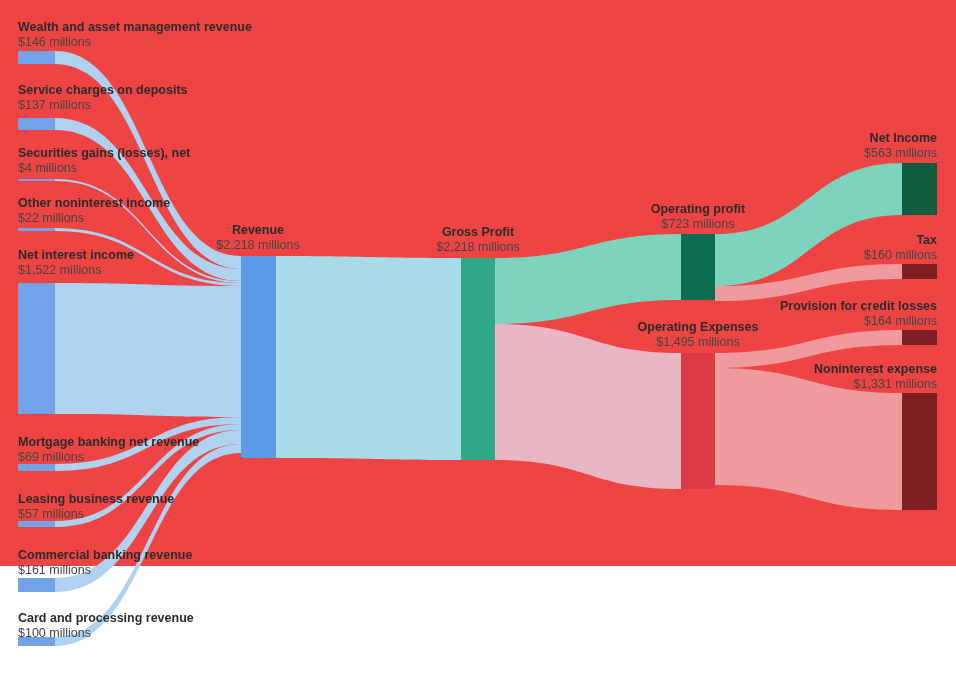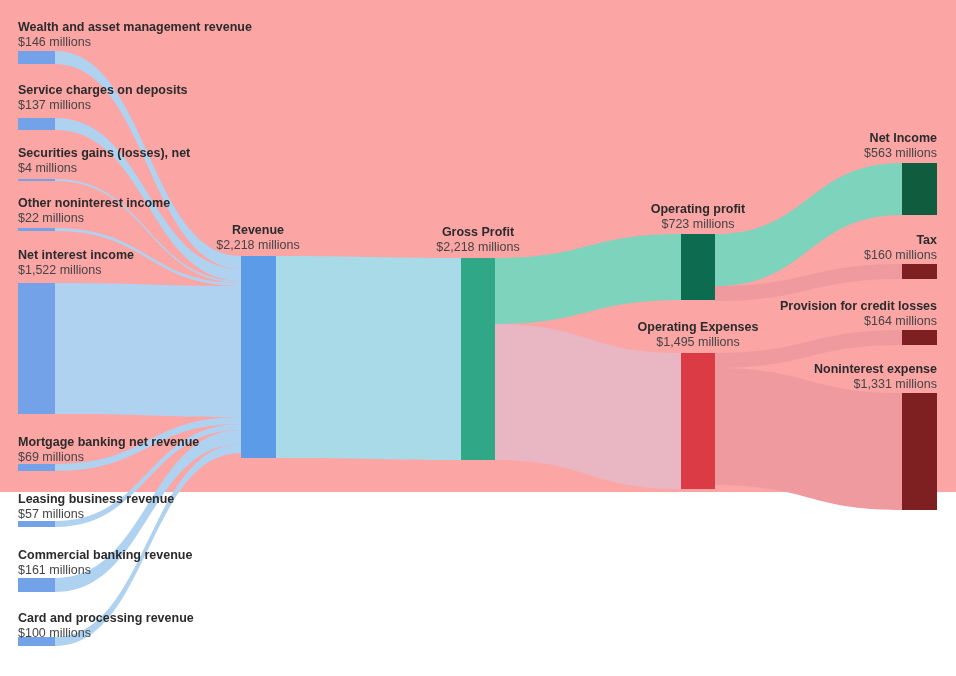--- a/index.html
+++ b/index.html
@@ -1,17 +1,17 @@
 <!DOCTYPE html>
 <html><head>
 <meta charset="utf-8">
 <style>
   html,body{margin:0;padding:0;background:#ffffff;}
   body{width:956px;height:676px;overflow:hidden;font-family:"Liberation Sans",sans-serif;}
-  #stage{position:relative;width:956px;height:492px;background:#fca5a5;}
+  #stage{position:relative;width:956px;height:566px;background:#ef4444;}
   svg{display:block;}
   .lbl-name{font-family:"Liberation Sans",sans-serif;font-size:12.5px;font-weight:bold;fill:#2b2b2b;}
   .lbl-val{font-family:"Liberation Sans",sans-serif;font-size:12.5px;font-weight:normal;fill:#444444;}
 </style>
 </head>
 <body>
 
 <div id="stage">
   <svg id="sankey-svg" width="956" height="676" viewBox="0 0 956 676">
     <g id="links-layer">

